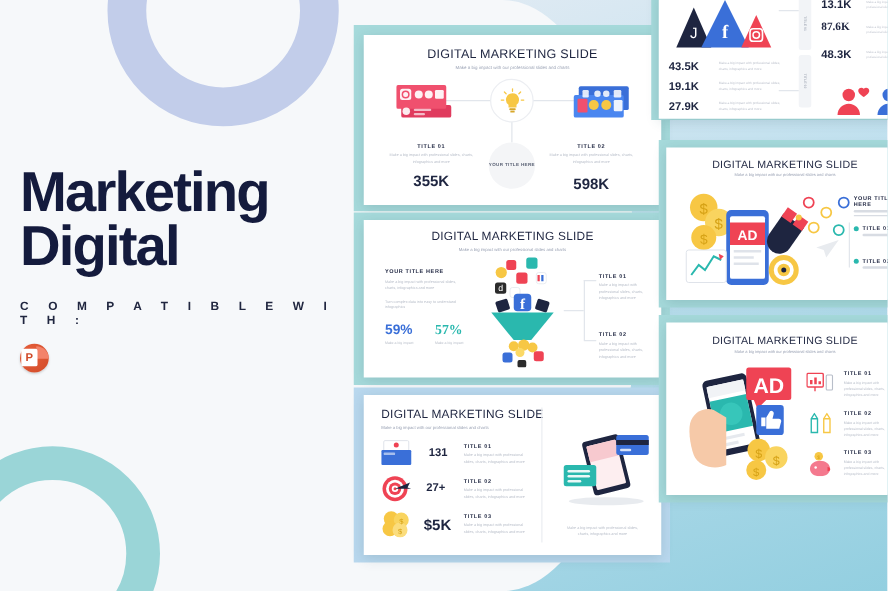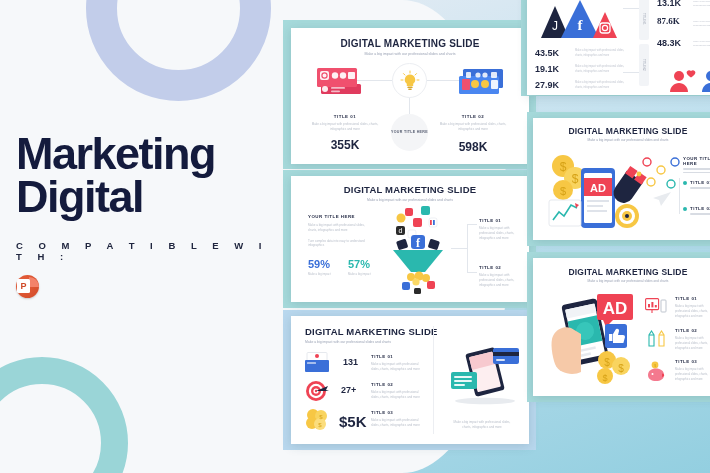--- a/index.html
+++ b/index.html
@@ -66,21 +66,21 @@
   .slide {
     position:absolute; background:#ffffff; overflow:hidden;
     box-shadow:0 2px 10px rgba(40,80,90,.18);
   }
   .slide-teal-edge{
     position:absolute; background:#a6dadb;
   }
   .slide-blue-edge{ position:absolute; background:#b9d8ee; }
 
   .s-title{
-    font-weight:bold; color:#1e2540; letter-spacing:.2px;
+    font-weight:normal; color:#1e2540; letter-spacing:.2px;
   }
   .s-sub{
     color:#9aa2b4; text-align:center;
   }
   .stat-num{ font-weight:bold; color:#1e2540; }
 
   
   #slide1 { left:291px; top:28px; width:238px; height:136px; }
   #slide1-edge { left:283px; top:20px; width:253px; height:149px; background:#a6dadb; }
   #slide1 .s-title{ font-size:10px; text-align:center; margin-top:10px;}
@@ -230,21 +230,21 @@
       <div class="col-title">YOUR TITLE HERE</div>
       <div style="font-size:3px;color:#b8bec9;line-height:1.6;margin-top:4px;">Make a big impact with professional slides, charts, infographics and more</div>
       <div style="font-size:3px;color:#b8bec9;line-height:1.6;margin-top:6px;">Turn complex data into easy to understand infographics</div>
     </div>
 
     <div style="position:absolute;left:17px;top:82px;">
       <div style="font-size:11px;font-weight:bold;color:#3a6fd8;">59%</div>
       <div style="font-size:2.8px;color:#b8bec9;margin-top:2px;">Make a big impact</div>
     </div>
     <div style="position:absolute;left:57px;top:82px;">
-      <div style="font-size:11px;font-weight:bold;color:#2ab8ae;">57%</div>
+      <div style="font-size:11px;font-weight:bold;color:#2ab8ae;font-family:Liberation Serif, serif;">57%</div>
       <div style="font-size:2.8px;color:#b8bec9;margin-top:2px;">Make a big impact</div>
     </div>
 
     <div style="position:absolute;left:92px;top:28px;">
       <svg width="70" height="90" viewBox="0 0 70 90">
         <rect x="22" y="4" width="8" height="8" rx="2" fill="#ef4354"></rect>
         <rect x="38" y="2" width="9" height="9" rx="2" fill="#2ab8ae"></rect>
         <circle cx="18" cy="14" r="4.5" fill="#f7c744"></circle>
         <rect x="30" y="14" width="9" height="9" rx="2" fill="#ef4354"></rect>
         <rect x="46" y="14" width="8" height="9" rx="2" fill="#fff" stroke="#e2e6ec" stroke-width=".6"></rect>
@@ -323,21 +323,21 @@
     <div style="position:absolute;left:14px;top:92px;">
       <svg width="26" height="22" viewBox="0 0 26 22">
         <circle cx="8" cy="7" r="6" fill="#f7c744"></circle>
         <circle cx="16" cy="8" r="6" fill="#f9d45f"></circle>
         <circle cx="7" cy="15" r="6" fill="#f7c744"></circle>
         <circle cx="15" cy="16" r="6" fill="#fbdd7d"></circle>
         <text x="16" y="11" font-size="6" fill="#d6a216" text-anchor="middle" font-family="Liberation Sans">$</text>
         <text x="15" y="19" font-size="6" fill="#d6a216" text-anchor="middle" font-family="Liberation Sans">$</text>
       </svg>
     </div>
-    <div class="stat-num" style="position:absolute;left:48px;top:97px;font-size:15px;text-align:center;">$5K</div>
+    <div class="stat-num" style="position:absolute;left:48px;top:97px;font-size:12px;text-align:center;">$5K</div>
     <div style="position:absolute;left:80px;top:94px;width:52px;">
       <div class="col-title">TITLE 03</div>
       <div style="font-size:3px;color:#b8bec9;line-height:1.6;margin-top:3px;">Make a big impact with professional slides, charts, infographics and more</div>
     </div>
 
     <div style="position:absolute;left:158px;top:30px;">
       <svg width="72" height="62" viewBox="0 0 72 62">
         <g transform="rotate(-14 36 30)">
           <rect x="22" y="4" width="30" height="44" rx="3" fill="#1e2540"></rect>
           <rect x="25" y="8" width="24" height="36" rx="1" fill="#fdeef0"></rect>

